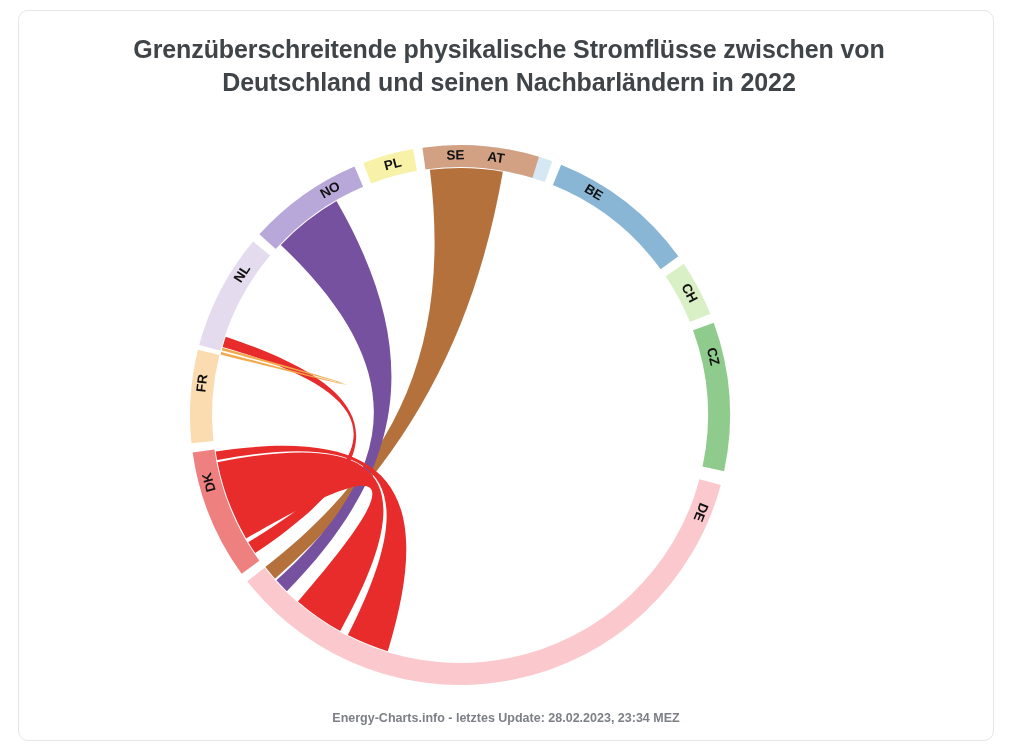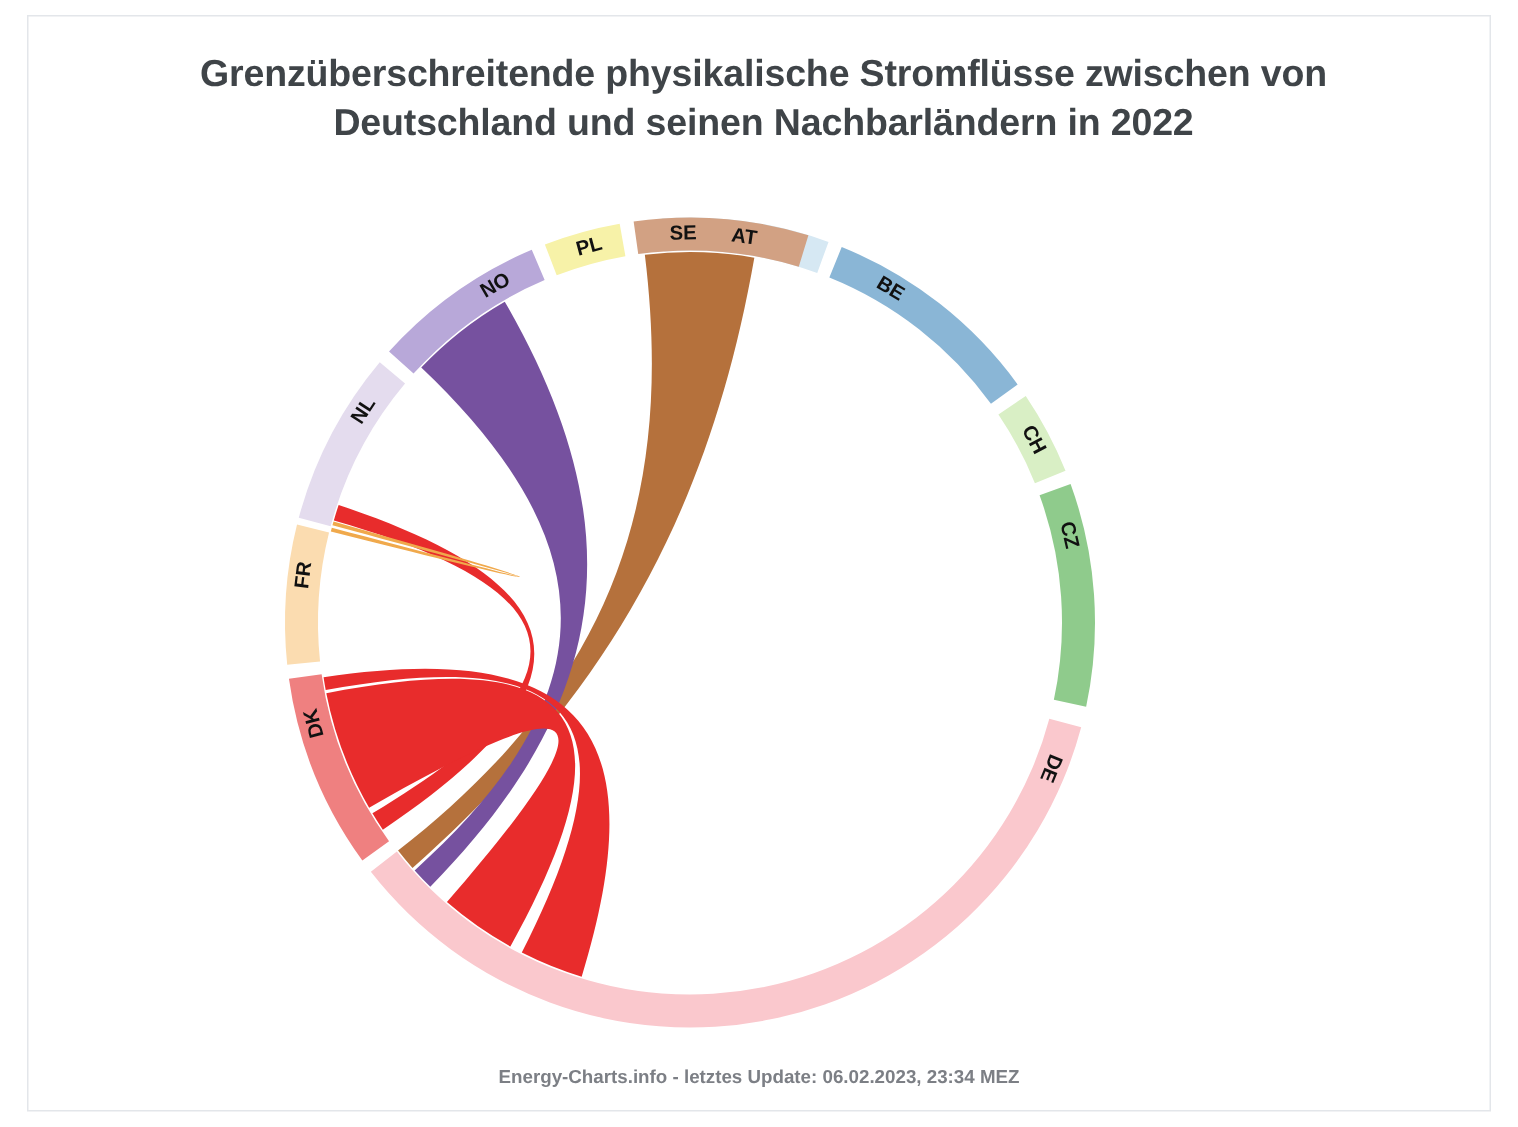--- a/index.html
+++ b/index.html
@@ -8,21 +8,21 @@
     background:#ffffff;
     font-family:"Liberation Sans", sans-serif;
     overflow:hidden;
   }
   #card{
     position:absolute;
     left:18px; top:10px;
     width:976px; height:731px;
     background:#ffffff;
     border:1px solid #e3e6ea;
-    border-radius:0;
+    border-radius:10px;
     box-sizing:border-box;
   }
   #title{
     position:absolute;
     left:40px; top:22px;
     width:900px;
     text-align:center;
     font-size:25px;
     font-weight:700;
     line-height:1.32;
@@ -92,13 +92,13 @@
         <text x="209.82521099113134" y="482.03413268155293" class="arc-label" transform="rotate(255 209.82521099113134 482.03413268155293)">DK</text>
         <text x="202.93054672489762" y="383.43584005806673" class="arc-label" transform="rotate(277 202.93054672489762 383.43584005806673)">FR</text>
         <text x="242.78432290213516" y="273.938489931108" class="arc-label" transform="rotate(303 242.78432290213516 273.938489931108)">NL</text>
         <text x="330.4999999999999" y="190.69942041983046" class="arc-label" transform="rotate(330 330.4999999999999 190.69942041983046)">NO</text>
         <text x="392.9658673184472" y="164.8252109911313" class="arc-label" transform="rotate(345 392.9658673184472 164.8252109911313)">PL</text>
         <text x="455.47982673274356" y="156.03944695449468" class="arc-label" transform="rotate(359 455.47982673274356 156.03944695449468)">SE</text>
       </g>
   </svg>
 </div>
 
-<div id="footer">Energy-Charts.info - letztes Update: 06.02.2023, 23:34 MEZ</div>
+<div id="footer">Energy-Charts.info - letztes Update: 28.02.2023, 23:34 MEZ</div>
 
 </body></html>

